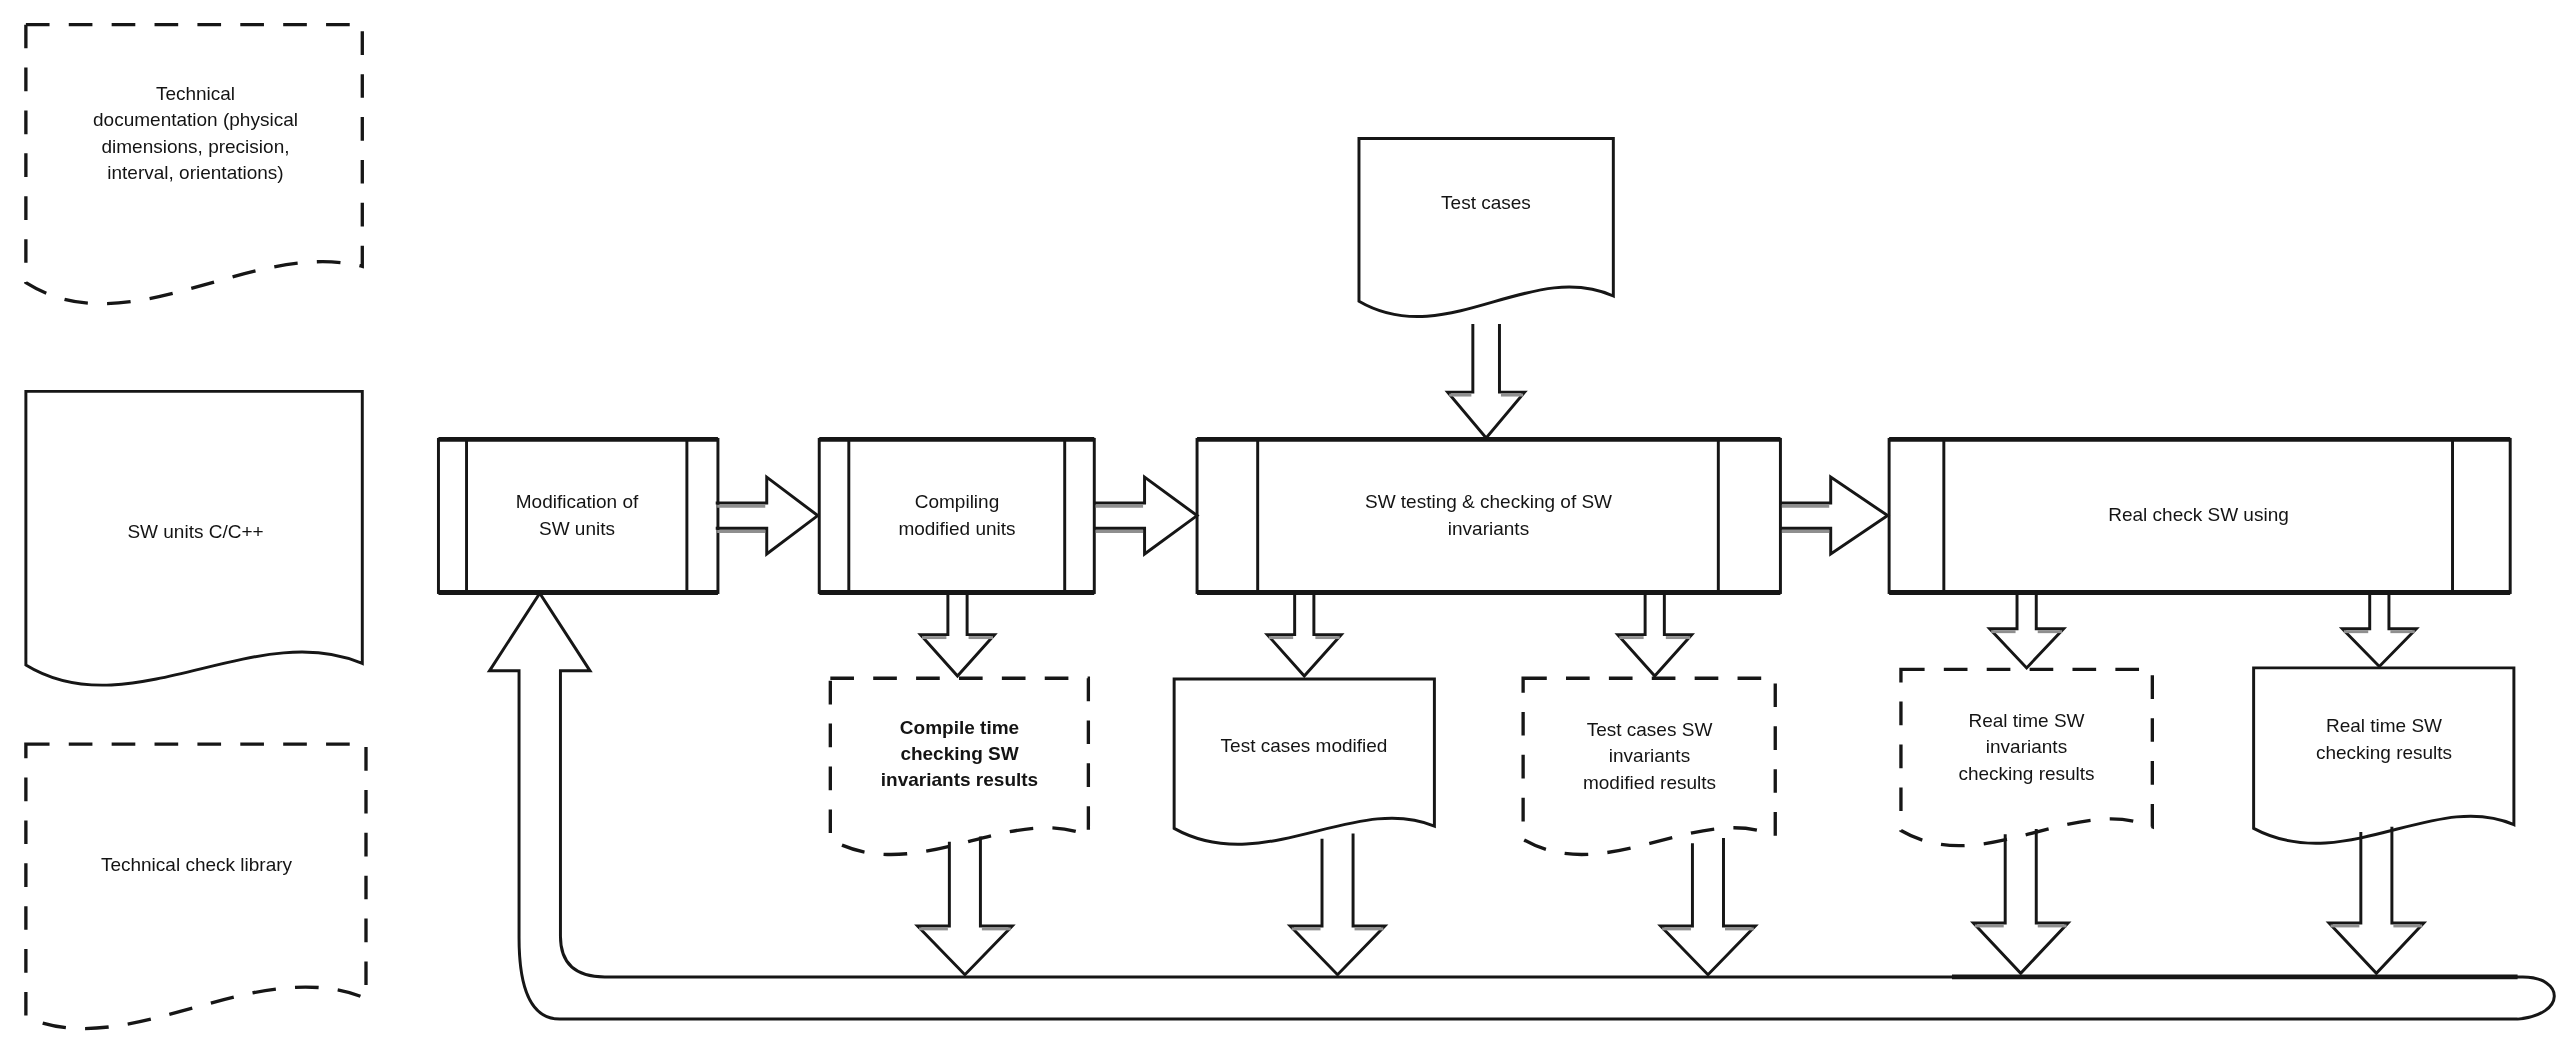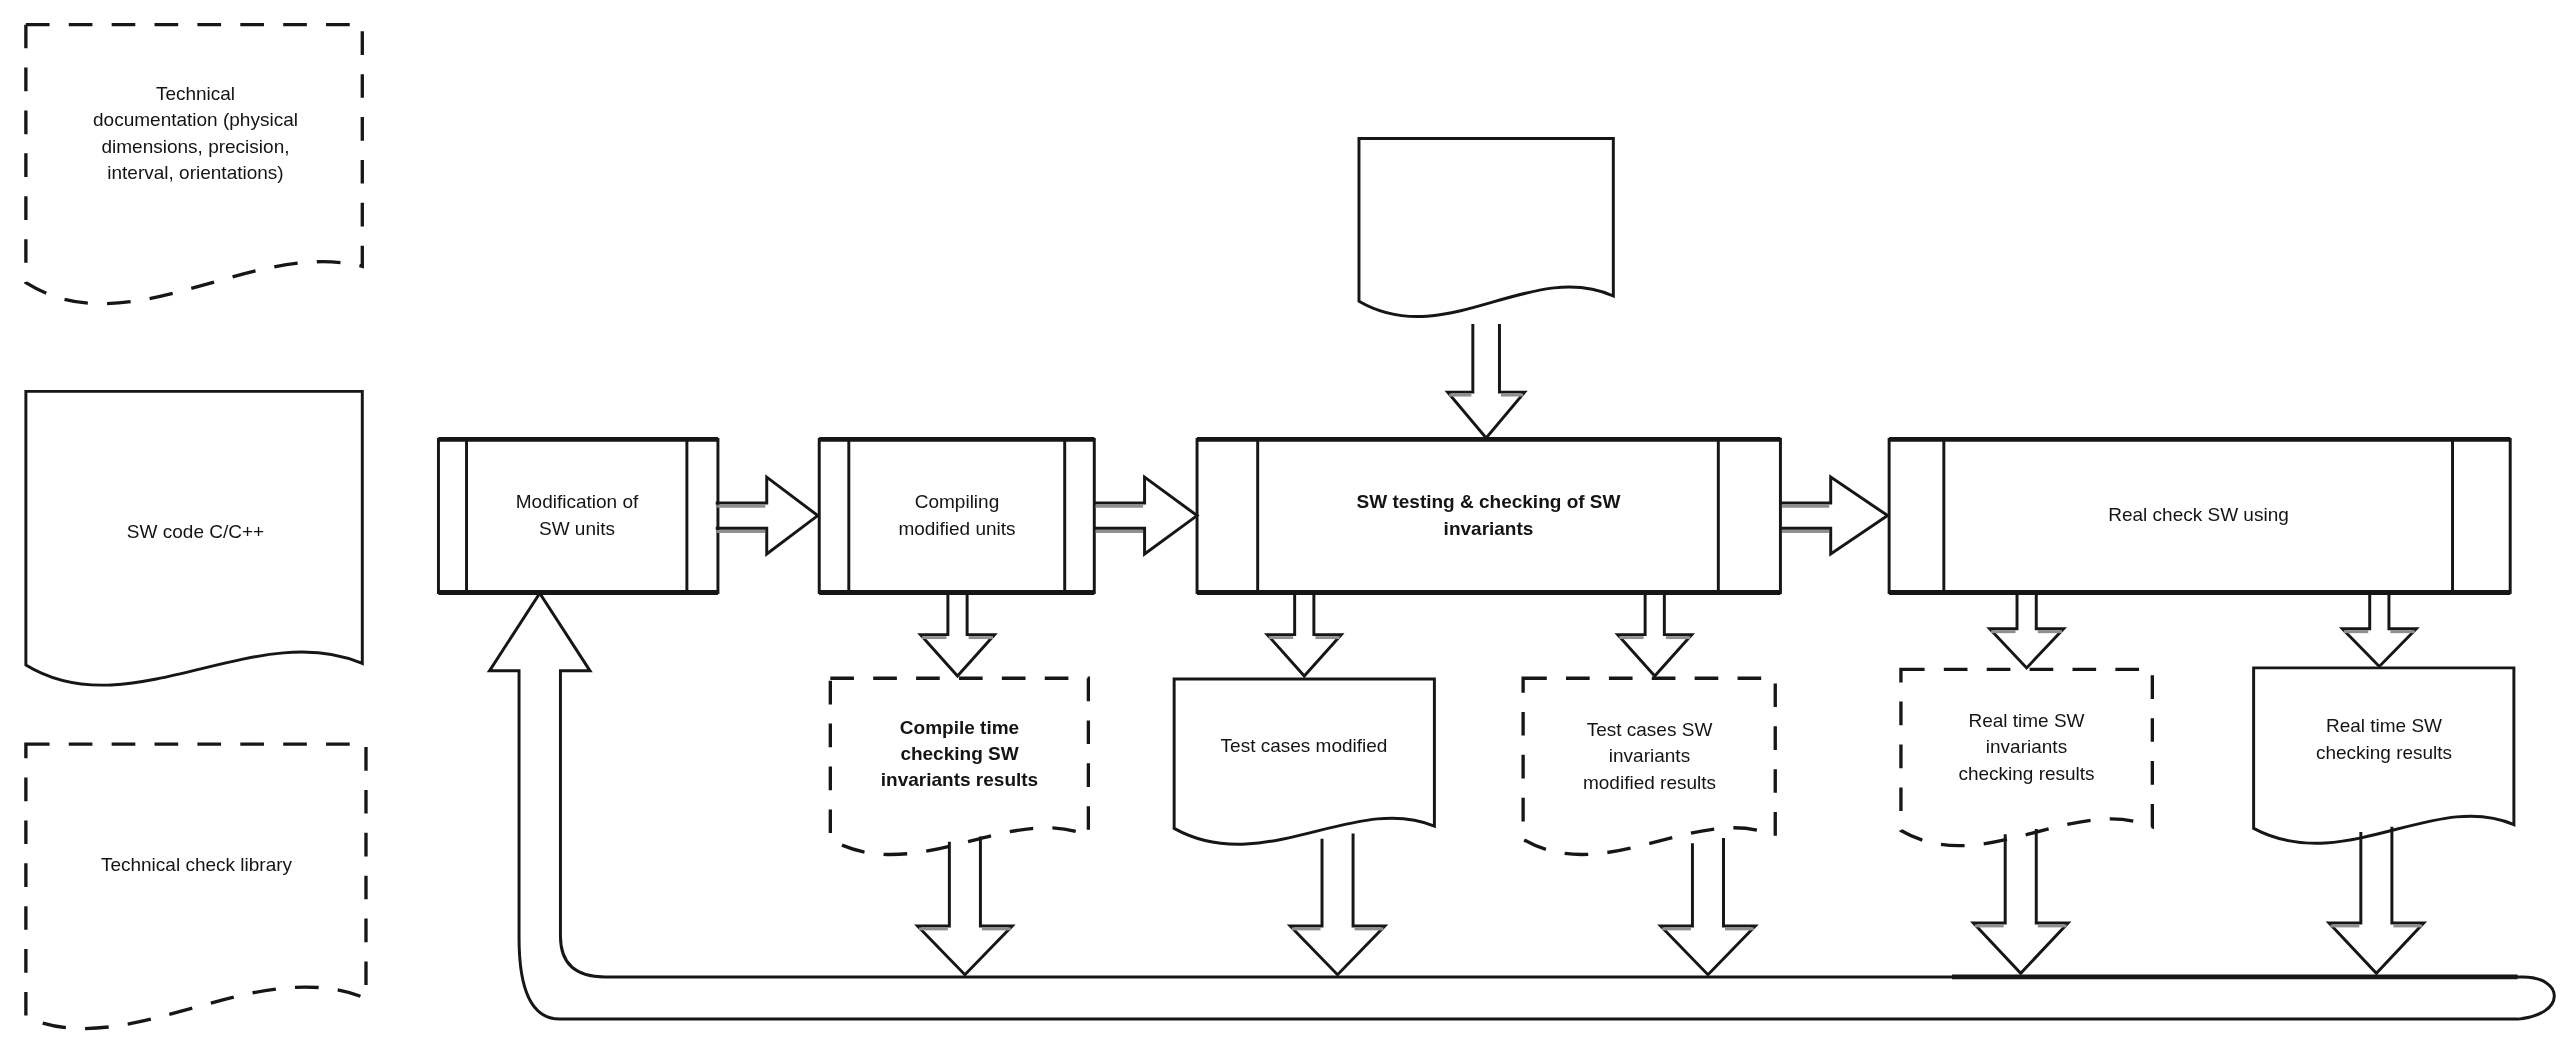--- a/index.html
+++ b/index.html
@@ -130,28 +130,29 @@
 
     <path class="shape" d="M 3193 1125 L 3193 1248 L 3150 1248 L 3214 1316 L 3278 1248 L 3235 1248 L 3235 1118"></path>
     <line class="shadow" x1="3152" y1="1252" x2="3191" y2="1252"></line>
     <line class="shadow" x1="3237" y1="1252" x2="3276" y2="1252"></line>
   </svg>
 
   <div class="lbl" style="left:44px;top:41px;width:303px;height:185px;">Technical
 documentation (physical
 dimensions, precision,
 interval, orientations)</div>
-  <div class="lbl" style="left:44px;top:458px;width:303px;height:148px;">SW code C/C++</div>
+  <div class="lbl" style="left:44px;top:458px;width:303px;height:148px;">SW units C/C++</div>
   <div class="lbl" style="left:41px;top:799px;width:311px;height:133px;">Technical check library</div>
+  <div class="lbl" style="left:1366px;top:159px;width:240px;height:89px;">Test cases</div>
 
   <div class="lbl" style="left:849px;top:439px;width:216px;height:153px;">Compiling
 modified units</div>
   <div class="lbl" style="left:467px;top:439px;width:220px;height:153px;">Modification of
 SW units</div>
-  <div class="lbl" style="left:1258px;top:439px;width:461px;height:153px;font-weight:bold;">SW testing &amp; checking of SW
+  <div class="lbl" style="left:1258px;top:439px;width:461px;height:153px;">SW testing &amp; checking of SW
 invariants</div>
   <div class="lbl" style="left:1944px;top:439px;width:509px;height:153px;">Real check SW using</div>
 
   <div class="lbl" style="left:830px;top:691px;width:259px;height:126px;font-weight:bold;">Compile time
 checking SW
 invariants results</div>
   <div class="lbl" style="left:1174px;top:691px;width:260px;height:111px;">Test cases modified</div>
   <div class="lbl" style="left:1523px;top:688px;width:253px;height:137px;">Test cases SW
 invariants
 modified results</div>

